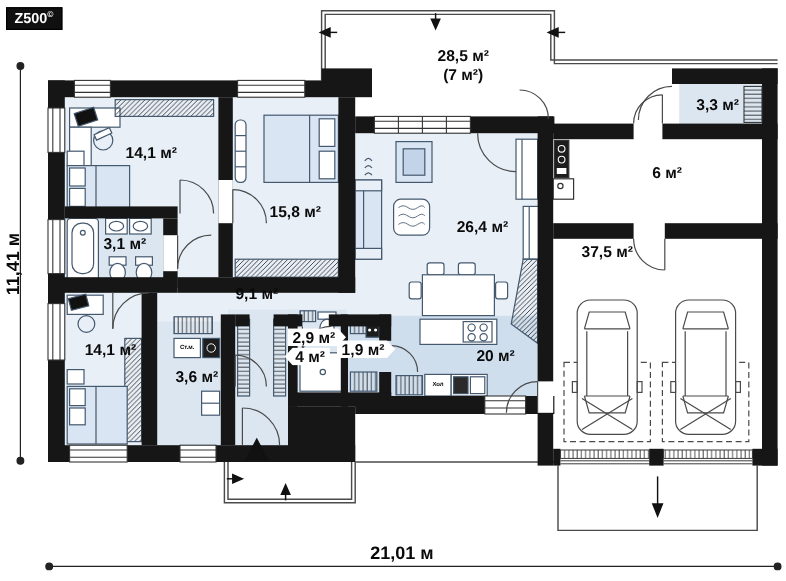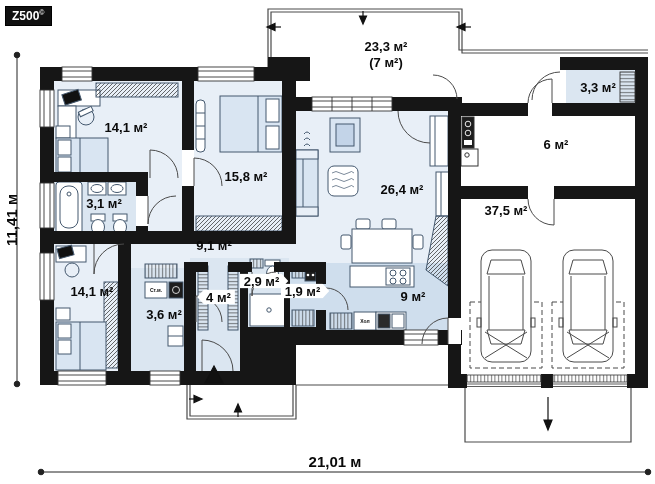--- a/index.html
+++ b/index.html
@@ -6,21 +6,21 @@
   .stage{position:relative;width:655px;height:484px;background:#ffffff;
          font-family:"Liberation Sans",sans-serif;overflow:hidden;}
   svg{position:absolute;left:0;top:0;}
   .rl{position:absolute;transform:translate(-50%,-50%);font-weight:bold;
       font-size:13px;color:#0a0a0a;white-space:nowrap;line-height:1;z-index:5;}
   .tiny{font-size:5px;}
   .dim{font-size:15px;}
   .vdim{transform:translate(-50%,-50%) rotate(-90deg);}
   .bub{background:#fff;padding:1px 4px;}
   .bub-r{padding-right:9px;clip-path:polygon(0 0,calc(100% - 7px) 0,100% 50%,calc(100% - 7px) 100%,0 100%);}
-  .bub-l{padding-left:9px;clip-path:polygon(7px 0,100% 0,100% 100%,7px 100%,0 50%);}
+  .bub-l{padding-left:9px;clip-path:polygon(7px 0,100% 0,100% 100%,7px 100%,0 50%);margin-left:40px;}
   .logo{position:absolute;left:5px;top:6px;background:#101010;color:#fff;
         font-weight:bold;font-size:12px;padding:2px 6px 3px 6px;z-index:6;
         border:1px solid #000;line-height:1;}
   .logo sup{font-size:7px;}
 </style>
 </head>
 <body>
 
 <div class="stage">
 
@@ -371,33 +371,33 @@
     <circle cx="17" cy="55" r="2.8"></circle>
         <circle cx="17" cy="384" r="2.8"></circle>
     <line x1="41" y1="472" x2="648" y2="472"></line>
     <circle cx="41" cy="472" r="2.8"></circle>
         <circle cx="648" cy="472" r="2.8"></circle>
   </g>
 </svg>
 
 <div class="logo"><span>Z500</span><sup>©</sup></div>
 
-<div class="rl" style="left:386px;top:46px">23,3 м²</div>
+<div class="rl" style="left:386px;top:46px">28,5 м²</div>
 <div class="rl" style="left:386px;top:62px">(7 м²)</div>
 <div class="rl" style="left:126px;top:127px">14,1 м²</div>
 <div class="rl" style="left:246px;top:176px">15,8 м²</div>
 <div class="rl" style="left:104px;top:203px">3,1 м²</div>
 <div class="rl" style="left:214px;top:245px">9,1 м²</div>
 <div class="rl" style="left:92px;top:291px">14,1 м²</div>
 <div class="rl" style="left:164px;top:314px">3,6 м²</div>
 <div class="rl bub bub-l" style="left:216px;top:297px">4 м²</div>
 <div class="rl bub bub-r" style="left:264px;top:281px">2,9 м²</div>
 <div class="rl bub bub-r" style="left:305px;top:291px">1,9 м²</div>
 <div class="rl" style="left:402px;top:189px">26,4 м²</div>
-<div class="rl" style="left:413px;top:296px">9 м²</div>
+<div class="rl" style="left:413px;top:296px">20 м²</div>
 <div class="rl" style="left:556px;top:144px">6 м²</div>
 <div class="rl" style="left:506px;top:210px">37,5 м²</div>
 <div class="rl" style="left:598px;top:87px">3,3 м²</div>
 
 <div class="rl tiny" style="left:365px;top:321px">Хол</div>
 <div class="rl tiny" style="left:156px;top:290px">Ст.м.</div>
 
 <div class="rl dim" style="left:335px;top:461px">21,01 м</div>
 <div class="rl dim vdim" style="left:11px;top:220px">11,41 м</div>
 

